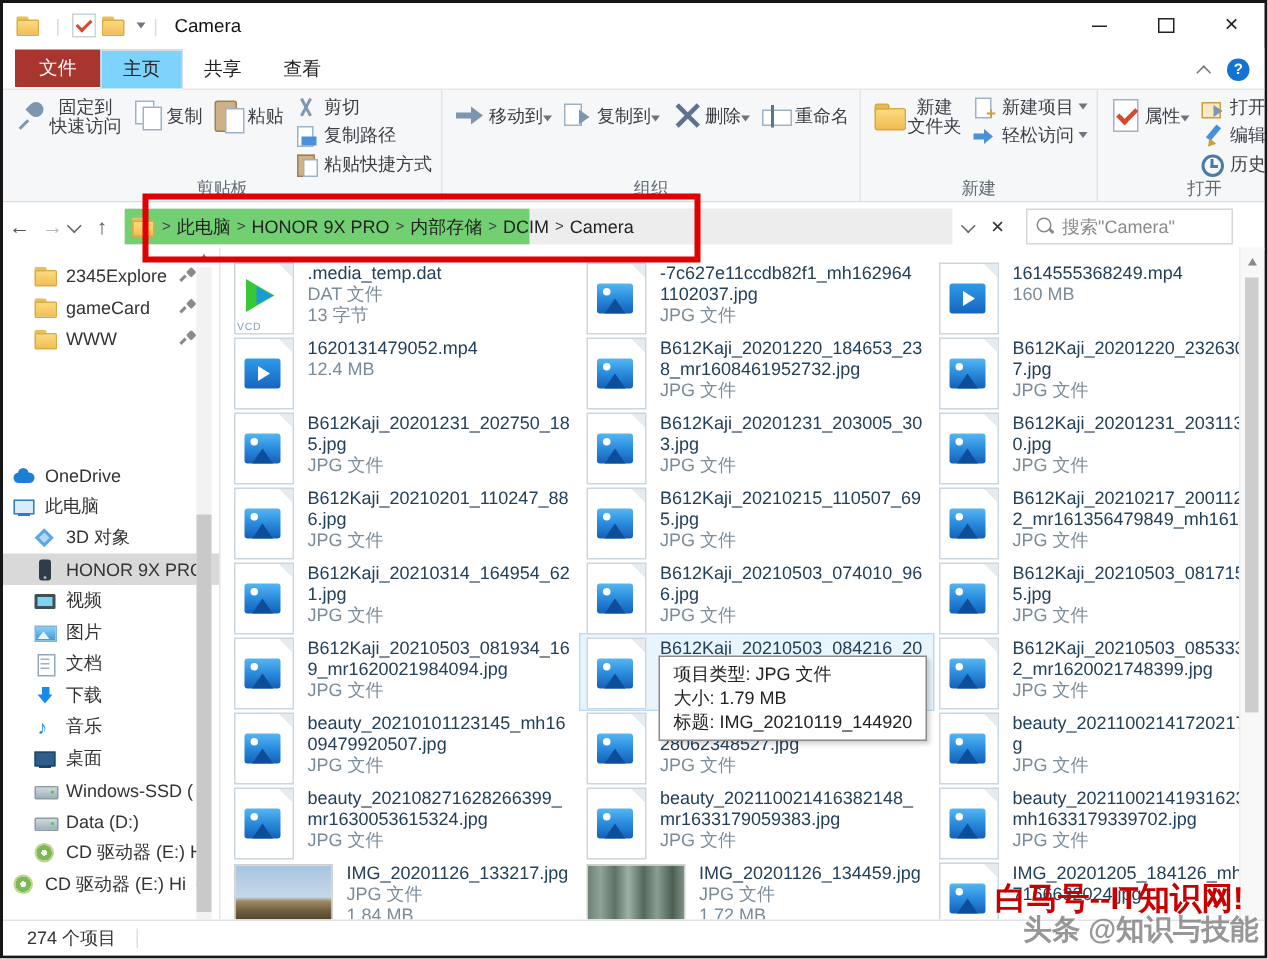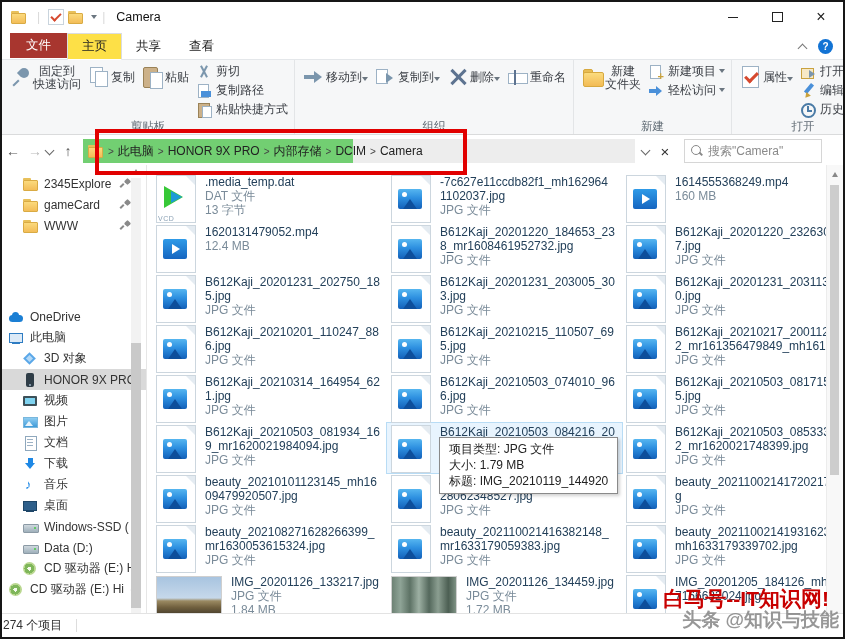--- a/index.html
+++ b/index.html
@@ -22,21 +22,21 @@
   .si{width:17px;height:16px;position:relative;flex:none;margin-right:5px;display:inline-block}
   .folder-glyph::before{content:"";position:absolute;left:1px;top:2px;width:8px;height:3px;background:#e8c05a;border-radius:1px}
   .folder-glyph::after{content:"";position:absolute;left:1px;top:4px;width:13px;height:9px;
      background:linear-gradient(180deg,#fbda7d,#f3bd58);border:1px solid #d9ab44;border-radius:1px}
   .car{width:0;height:0;border-left:3px solid transparent;border-right:3px solid transparent;border-top:4px solid #6b7680;margin:2px auto 0}
   .car.inline{display:inline-block;margin:0 0 1px 3px}
   
   .tabsrow{height:27px;display:flex;align-items:center;background:#fff;position:relative;border-bottom:1px solid #e4e7ea}
   .ftab{background:#a8362f;color:#fff;font-size:12.5px;padding:4px 16px;margin-left:8px}
   .tab{font-size:12.5px;color:#222;padding:4px 14px}
-  .tab.active{background:#fde047;border:1px solid #dadce0;border-bottom:1px solid #fff;margin-bottom:-1px}
+  .tab.active{background:#7dd3fc;border:1px solid #dadce0;border-bottom:1px solid #fff;margin-bottom:-1px}
   .tabright{position:absolute;right:10px;top:7px;display:flex;align-items:center;gap:12px}
   .chev-up{width:6px;height:6px;border-left:1.5px solid #777;border-top:1.5px solid #777;transform:rotate(45deg);margin-top:3px}
   .help{width:15px;height:15px;border-radius:50%;background:#1273d4;color:#fff;font-size:10px;font-weight:bold;
         display:flex;align-items:center;justify-content:center}
   
   .ribbon{height:74px;background:#f6f7f8;border-bottom:1px solid #dadbdc;display:flex;align-items:stretch}
   .rgroup{display:flex;flex-direction:column;border-right:1px solid #e3e5e7;padding:2px 4px 0 4px}
   .rrow{flex:1;display:flex;align-items:flex-start}
   .rglabel{height:15px;font-size:11.5px;color:#5f6a73;text-align:center;line-height:15px}
   .rbtn{display:flex;flex-direction:row;align-items:center;font-size:12px;color:#3b3f45;
@@ -163,21 +163,21 @@
   .ttext{width:182px;overflow:hidden}
   .tname{font-size:12px;line-height:14px;color:#23405a;white-space:pre-line;word-break:break-all}
   .tmeta{font-size:12px;line-height:14px;color:#7a8b99}
   .tooltip{position:absolute;left:291px;top:272px;background:#fff;border:1px solid #8a8a8a;padding:3px 9px 4px 9px;
            font-size:12px;line-height:16px;color:#222;box-shadow:2px 2px 3px rgba(0,0,0,.18);z-index:20;white-space:nowrap}
   .vscroll{position:absolute;right:0;top:163px;width:16px;bottom:24px;background:#f8f8f8;border-left:1px solid #ececec}
   .vscroll .up{position:absolute;left:5px;top:7px;width:0;height:0;border-left:3px solid transparent;border-right:3px solid transparent;border-bottom:5px solid #888}
   .vthumb{position:absolute;left:3px;top:20px;width:9px;height:290px;background:#cdcdcd}
   
   .status{position:absolute;left:0;bottom:0;height:24px;width:100%;border-top:1px solid #e3e3e3;background:#fff;
-          display:flex;align-items:center;font-size:12px;color:#333;padding-left:1px;box-sizing:border-box}
+          display:flex;align-items:center;font-size:12px;color:#333;padding-left:16px;box-sizing:border-box}
   .sdiv{width:1px;height:13px;background:#ddd;margin-left:14px}
   
   .wm2{position:absolute;right:4px;bottom:4px;font-size:19px;font-weight:bold;color:rgba(125,125,125,.8);z-index:39;white-space:nowrap}
   .wm1{position:absolute;right:14px;bottom:24px;font-size:21px;font-weight:bold;color:#c80000;z-index:40;white-space:nowrap}
 </style>
 </head>
 <body>
 
 <div class="win">
 

